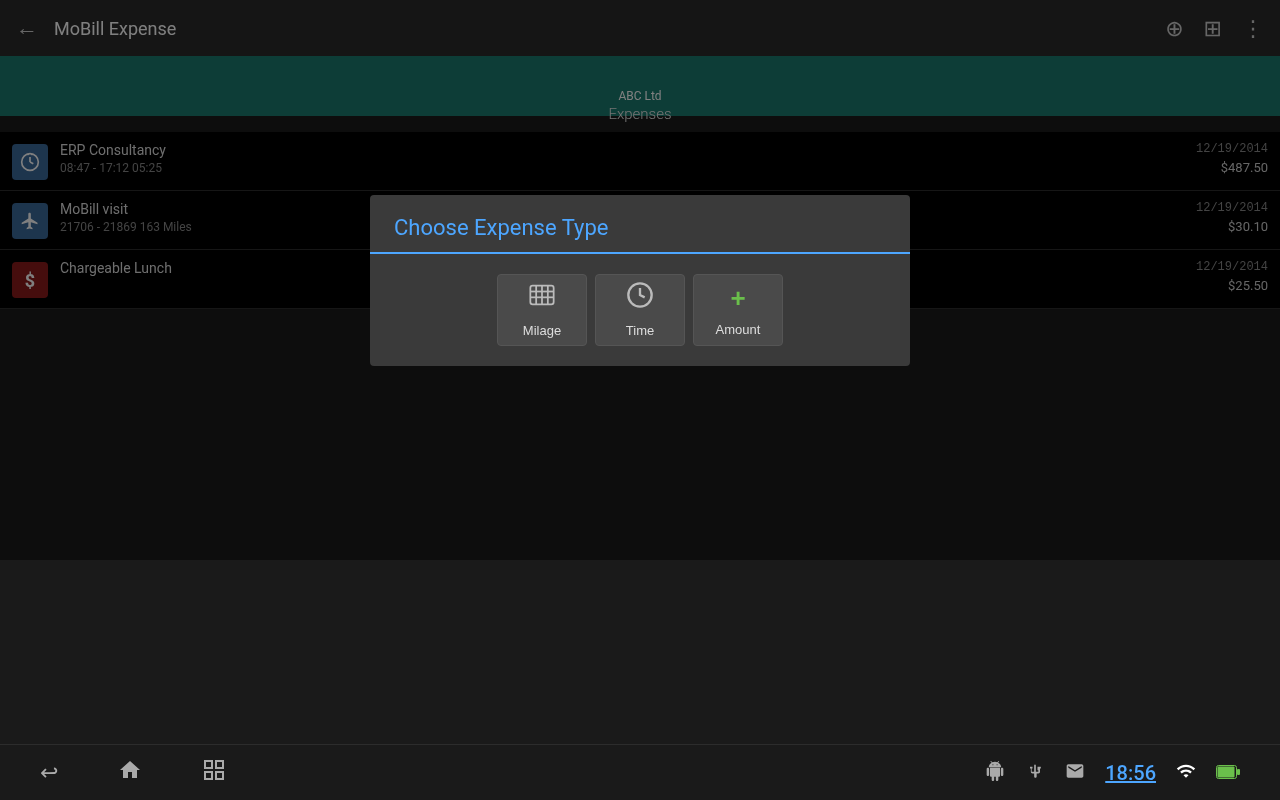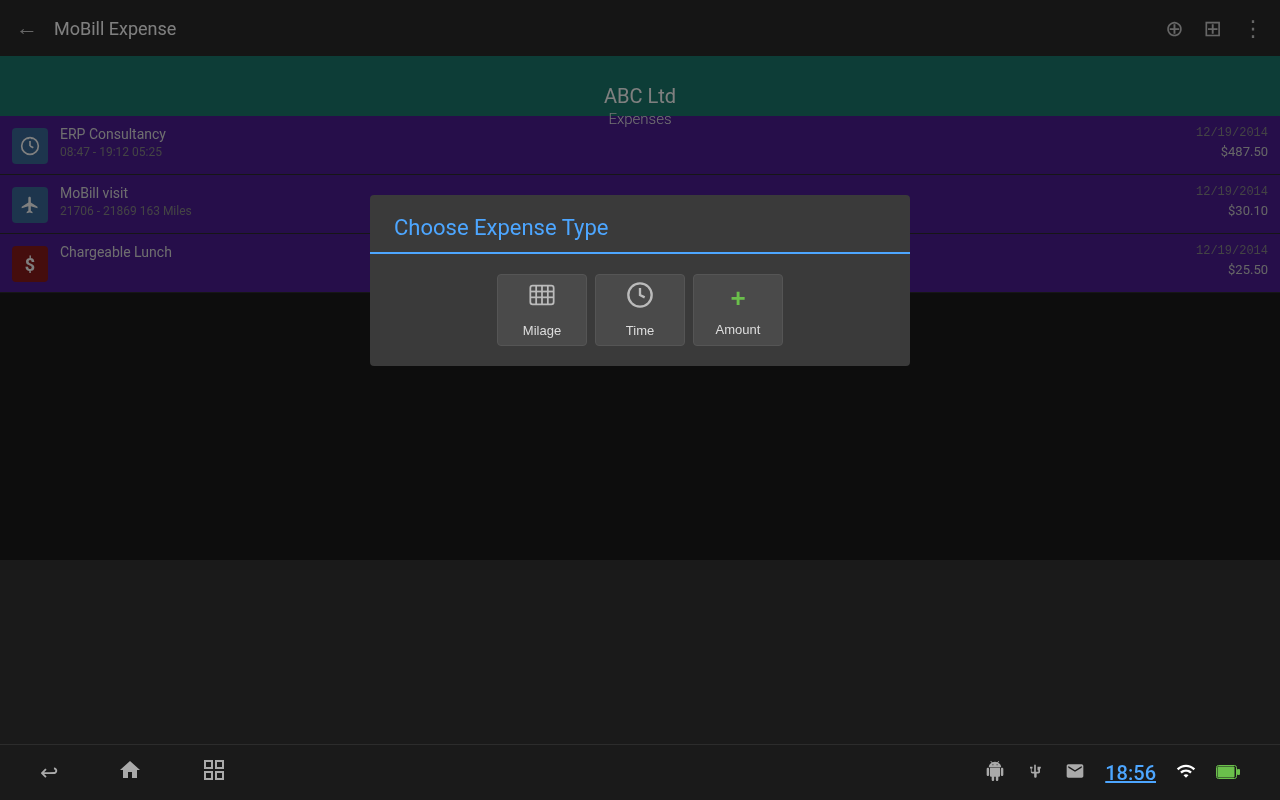--- a/index.html
+++ b/index.html
@@ -51,34 +51,35 @@
     #header-banner {
       background: #1a7a6e;
       height: 60px;
       display: flex;
       flex-direction: column;
       align-items: center;
       justify-content: center;
       gap: 2px;
     }
     #company-name {
-      font-size: 20px;
+      font-size: 12px;
       color: #fff;
       font-weight: 400;
       margin-top: 40px;
     }
     #section-title {
       font-size: 15px;
       color: #e5e5e5;
       font-weight: 300;
     }
 
     
     #expense-list {
-      background: #4c1d95;
+      background: #000000;
+      margin-top: 16px;
     }
 
     .expense-row {
       display: flex;
       align-items: flex-start;
       padding: 10px 12px;
       border-bottom: 1px solid #2c2c2c;
       min-height: 50px;
     }
     .expense-icon {
@@ -262,21 +263,21 @@
       <svg width="20" height="20" viewBox="0 0 24 24" fill="white">
         <circle cx="12" cy="12" r="10" stroke="white" stroke-width="2" fill="none"></circle>
         <line x1="12" y1="6" x2="12" y2="12" stroke="white" stroke-width="2"></line>
         <line x1="12" y1="12" x2="16" y2="14" stroke="white" stroke-width="2"></line>
         <rect x="8" y="2" width="3" height="2" rx="1" fill="white"></rect>
         <rect x="13" y="2" width="3" height="2" rx="1" fill="white"></rect>
       </svg>
     </div>
     <div class="expense-details">
       <div class="expense-name">ERP Consultancy</div>
-      <div class="expense-sub">08:47 - 19:12       05:25</div>
+      <div class="expense-sub">08:47 - 17:12       05:25</div>
     </div>
     <div class="expense-right">
       <div class="expense-date">12/19/2014</div>
       <div class="expense-amount">$487.50</div>
     </div>
   </div>
 
   <div class="expense-row">
     <div class="expense-icon icon-travel">
       <svg width="20" height="20" viewBox="0 0 24 24" fill="white">

